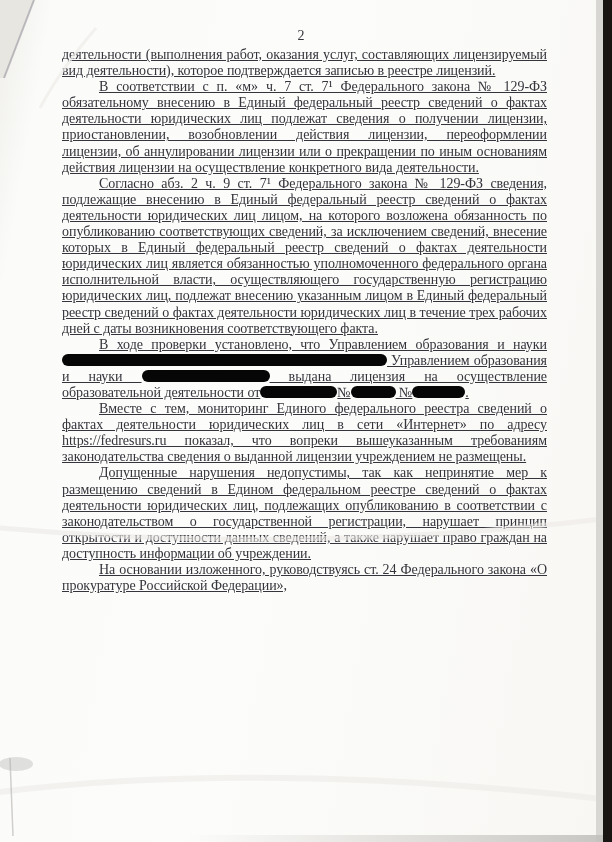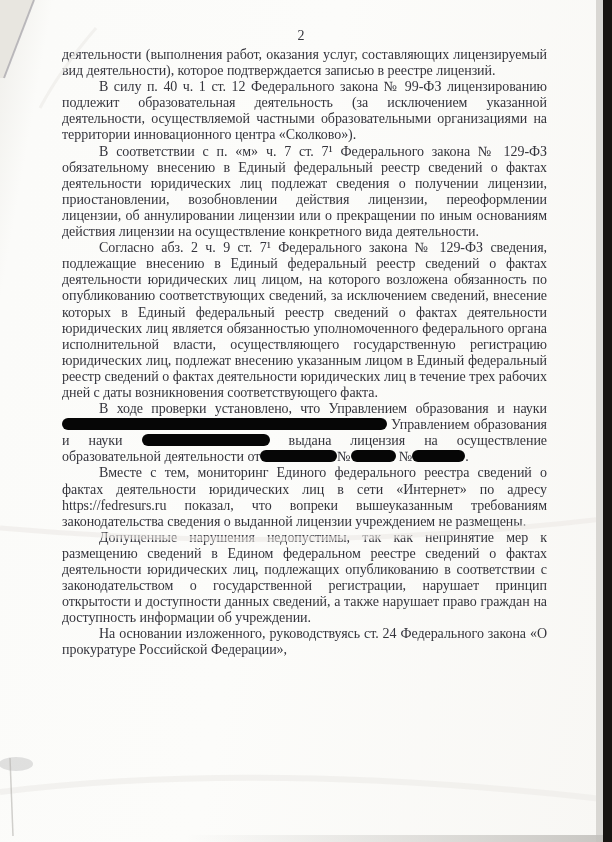--- a/index.html
+++ b/index.html
@@ -23,20 +23,21 @@
   #doc-body {
     position: absolute;
     top: 47px;
     left: 62px;
     width: 485px;
     font-size: 14px;
     line-height: 16.1px;
     letter-spacing: -0.05px;
     color: #34343c;
     text-align: justify;
+    text-decoration: underline;
   }
   p.para { margin: 0; }
   p.para.indent { text-indent: 37px; }
   .redaction {
     display: inline-block;
     height: 12px;
     background: #060606;
     border-radius: 7px;
     vertical-align: -1px;
   }
@@ -48,21 +49,20 @@
 </style>
 </head>
 <body>
 
 <div id="page">
 
   <div class="page-number">2</div>
 
   <div id="doc-body">
       <p class="para">деятельности (выполнения работ, оказания услуг, составляющих лицензируемый вид деятельности), которое подтверждается записью в реестре лицензий.</p>
-      <p class="para indent">В силу п. 40 ч. 1 ст. 12 Федерального закона № 99-ФЗ лицензированию подлежит образовательная деятельность (за исключением указанной деятельности, осуществляемой частными образовательными организациями на территории инновационного центра «Сколково»).</p>
       <p class="para indent">В соответствии с п. «м» ч. 7 ст. 7¹ Федерального закона № 129-ФЗ обязательному внесению в Единый федеральный реестр сведений о фактах деятельности юридических лиц подлежат сведения о получении лицензии, приостановлении, возобновлении действия лицензии, переоформлении лицензии, об аннулировании лицензии или о прекращении по иным основаниям действия лицензии на осуществление конкретного вида деятельности.</p>
       <p class="para indent">Согласно абз. 2 ч. 9 ст. 7¹ Федерального закона № 129-ФЗ сведения, подлежащие внесению в Единый федеральный реестр сведений о фактах деятельности юридических лиц лицом, на которого возложена обязанность по опубликованию соответствующих сведений, за исключением сведений, внесение которых в Единый федеральный реестр сведений о фактах деятельности юридических лиц является обязанностью уполномоченного федерального органа исполнительной власти, осуществляющего государственную регистрацию юридических лиц, подлежат внесению указанным лицом в Единый федеральный реестр сведений о фактах деятельности юридических лиц в течение трех рабочих дней с даты возникновения соответствующего факта.</p>
       <p class="para indent">В ходе проверки установлено, что Управлением образования и науки <span class="redaction" style="width: 325px; background: rgb(6, 6, 6);"></span> Управлением образования и науки <span class="redaction" style="width: 128px; background: rgb(6, 6, 6);"></span> выдана лицензия на осуществление образовательной деятельности от<span class="redaction" style="width: 77px; background: rgb(6, 6, 6);"></span>№<span class="redaction" style="width: 45px; background: rgb(6, 6, 6);"></span> №<span class="redaction" style="width: 53px; background: rgb(6, 6, 6);"></span>.</p>
       <p class="para indent">Вместе с тем, мониторинг Единого федерального реестра сведений о фактах деятельности юридических лиц в сети «Интернет» по адресу https://fedresurs.ru показал, что вопреки вышеуказанным требованиям законодательства сведения о выданной лицензии учреждением не размещены.</p>
       <p class="para indent">Допущенные нарушения недопустимы, так как непринятие мер к размещению сведений в Едином федеральном реестре сведений о фактах деятельности юридических лиц, подлежащих опубликованию в соответствии с законодательством о государственной регистрации, нарушает принцип открытости и доступности данных сведений, а также нарушает право граждан на доступность информации об учреждении.</p>
       <p class="para indent">На основании изложенного, руководствуясь ст. 24 Федерального закона «О прокуратуре Российской Федерации»,</p>
     </div>
 
   <svg class="artifacts" width="612" height="842" viewBox="0 0 612 842">
     <defs>

